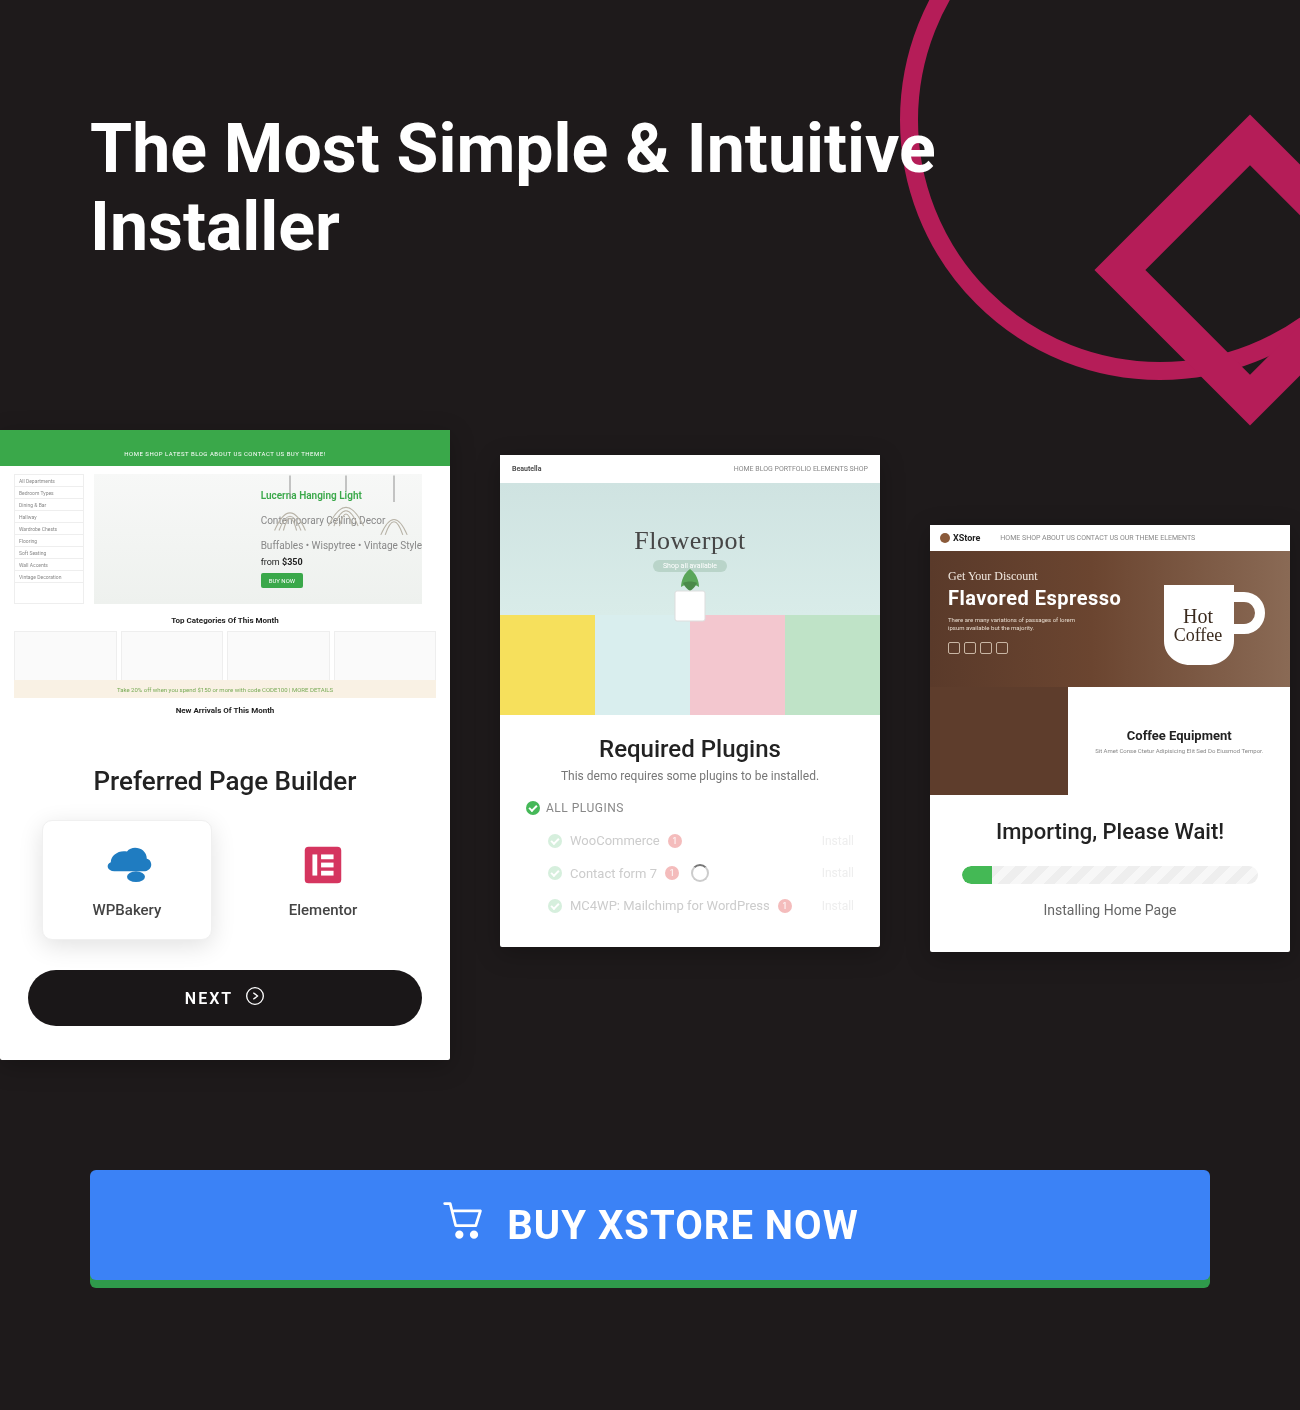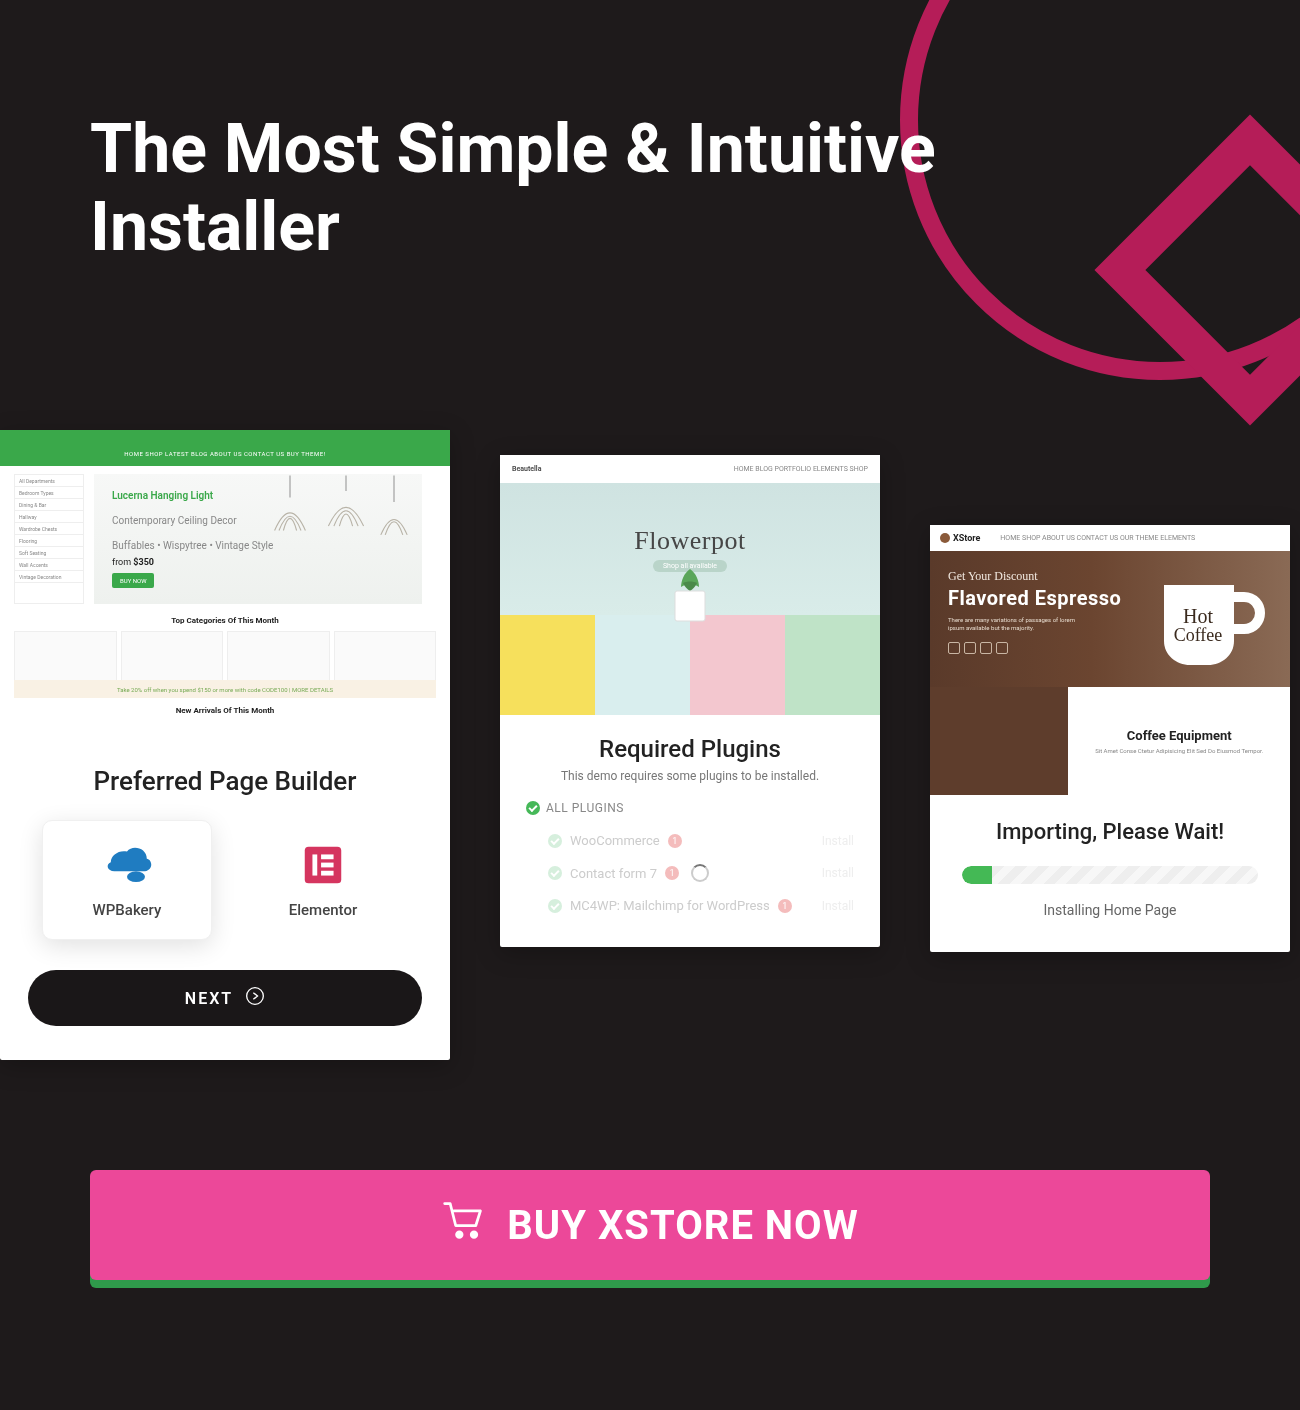--- a/index.html
+++ b/index.html
@@ -83,21 +83,21 @@
   .c1-greenbar { height:10px; background:#3aa84a; }
   .c1-nav { height:26px; background:#3aa84a; display:flex; align-items:center; justify-content:center; color:#fff; font-size:6px; letter-spacing:.5px; }
   .c1-sidebar {
     position:absolute; left:14px; top:44px; width:70px; height:130px;
     background:#fff; border:1px solid #eee;
   }
   .c1-sidebar-row { height:12px; border-bottom:1px solid #eee; font-size:5px; color:#888; padding-left:4px; line-height:12px; }
   .c1-hero {
     position:absolute; left:94px; right:28px; top:44px; height:130px;
     background:linear-gradient(#f7f8f7,#eef1ee);
-    display:flex; align-items:center;
+    display:flex; align-items:center;justify-content:flex-end;
   }
   .c1-hero-text { padding-left:18px; }
   .c1-ht { color:#3aa84a; font-size:10px; font-weight:600; }
   .c1-hs { color:#888; font-size:10px; margin-top:14px; }
   .c1-hp { color:#222; font-size:9px; margin-top:6px; }
   .c1-hp b { font-weight:700; }
   .c1-hbtn { background:#3aa84a; color:#fff; font-size:6px; padding:4px 8px; border-radius:2px; display:inline-block; margin-top:6px; }
   .lamp {
     position:absolute; top:0; width:44px; height:80px;
   }
@@ -206,21 +206,21 @@
   }
   .progress-fill { position:absolute; left:0; top:0; bottom:0; width:10%; background:#44b955; border-radius:10px 0 0 10px; }
   .c3-status { font-size:14px; color:#666; }
 
   
   .buy {
     position: absolute;
     left: 90px; right: 90px;
     top: 1170px;
     height: 110px;
-    background: #ec4899;
+    background: #3b82f6;
     border-radius: 6px;
     color: #fff;
     font-size: 40px;
     font-weight: 700;
     letter-spacing: 1px;
     display:flex; align-items:center; justify-content:center; gap:22px;
     box-shadow: 0 8px 0 #2f9a4b;
     cursor:pointer;
   }
   .buy svg { width:44px; height:44px; }

